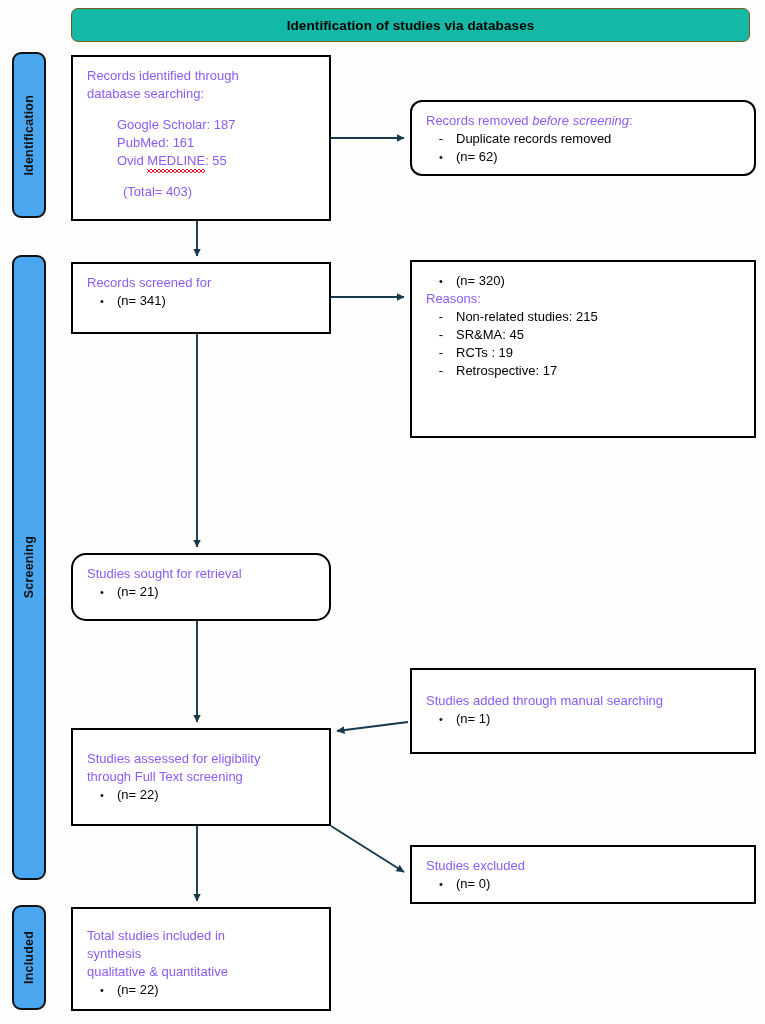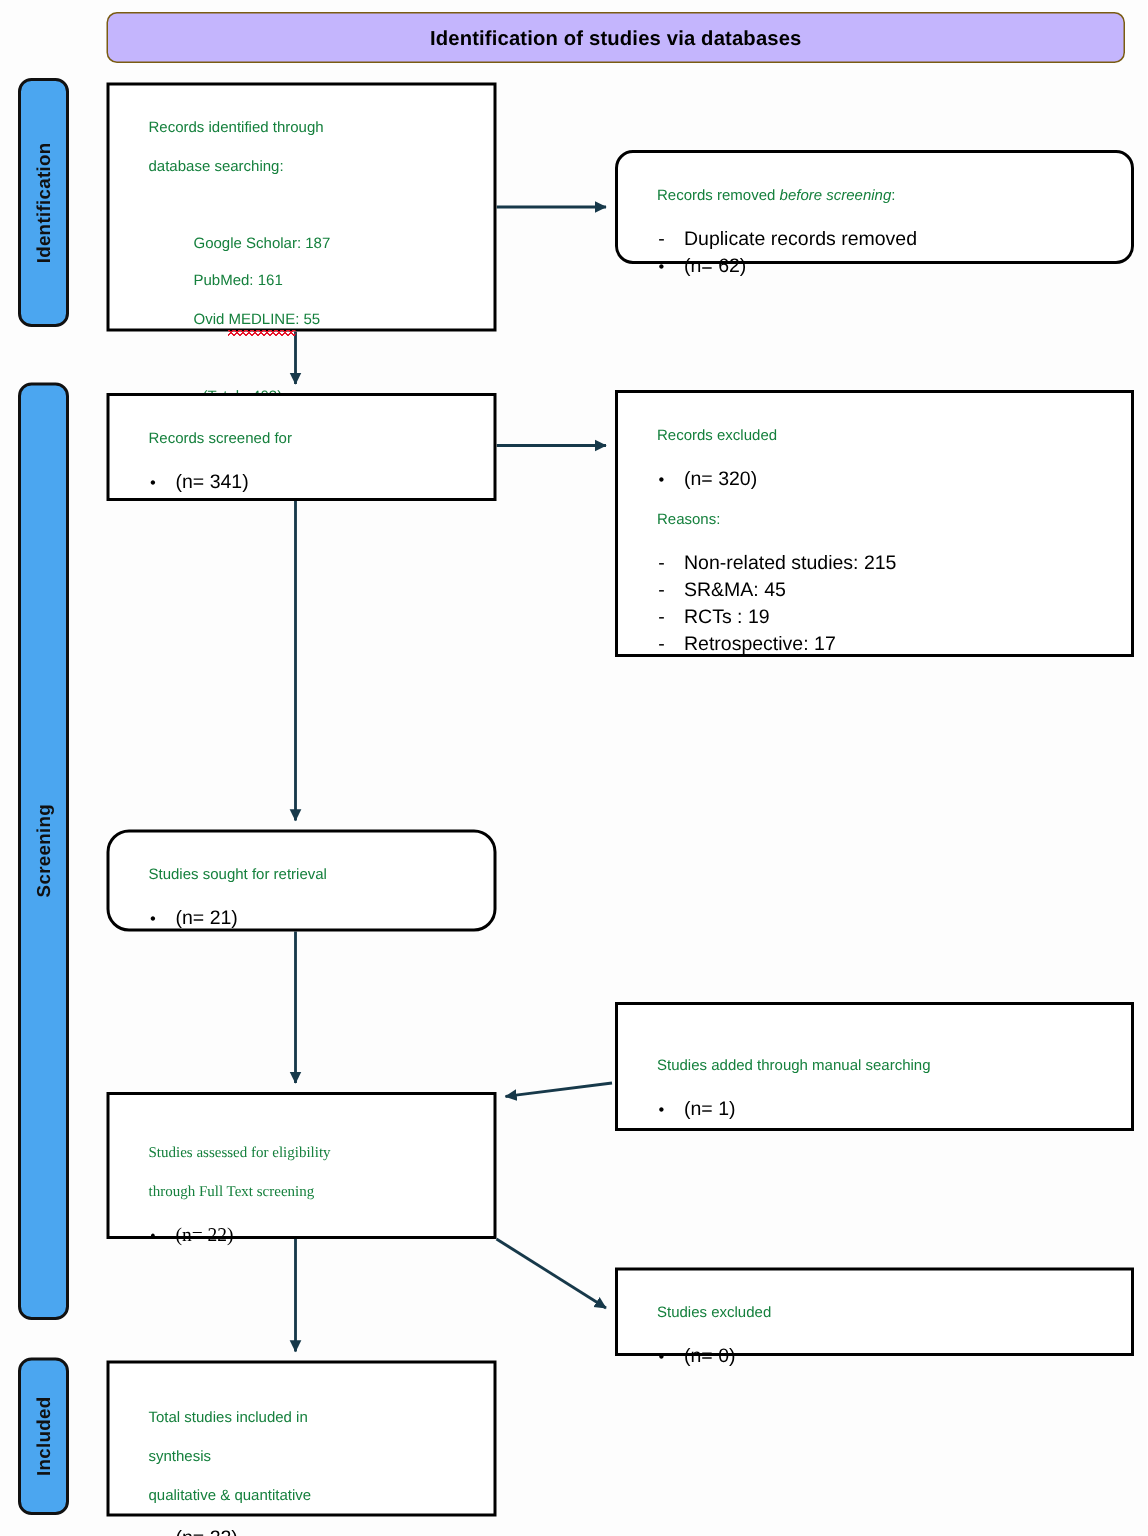--- a/index.html
+++ b/index.html
@@ -19,21 +19,21 @@
     overflow: hidden;
   }
 
   
   .banner {
     position: absolute;
     left: 71px;
     top: 8px;
     width: 679px;
     height: 34px;
-    background: #c4b5fd;
+    background: #14b8a6;
     border: 1.5px solid #7a5c12;
     border-radius: 7px;
     box-sizing: border-box;
     display: flex;
     align-items: center;
     justify-content: center;
   }
   .banner-label {
     font-size: 13.5px;
     font-weight: bold;
@@ -70,24 +70,24 @@
 
   
   .fbox {
     position: absolute;
     background: #ffffff;
     border: 2px solid #000000;
     box-sizing: border-box;
     padding: 10px 12px 8px 14px;
   }
   .fbox p {
-    margin: 12px;
-    font-size: 10px;
+    margin: 0;
+    font-size: 13px;
     line-height: 1.38;
-    color: #15803d;
+    color: #8b5cf6;
     white-space: nowrap;
   }
   .spacer { height: 13px; }
 
   
   .row {
     display: flex;
     align-items: baseline;
     font-size: 13px;
     line-height: 1.38;
@@ -123,21 +123,21 @@
     background-repeat: repeat-x;
   }
 
   
   .box-identified   { left: 71px;  top: 55px;  width: 260px; height: 166px; }
   .box-removed      { left: 410px; top: 100px; width: 346px; height: 76px; border-radius: 12px;  }
   .box-screened     { left: 71px;  top: 262px; width: 260px; height: 72px;  }
   .box-excluded     { left: 410px; top: 260px; width: 346px; height: 178px; }
   .box-sought       { left: 71px;  top: 553px; width: 260px; height: 68px; border-radius: 15px;  }
   .box-manual       { left: 410px; top: 668px; width: 346px; height: 86px;  }
-  .box-eligibility  { left: 71px;  top: 728px; width: 260px; height: 98px; font-family: Liberation Serif, serif;  }
+  .box-eligibility  { left: 71px;  top: 728px; width: 260px; height: 98px;  }
   .box-sexcluded    { left: 410px; top: 845px; width: 346px; height: 59px;  }
   .box-total        { left: 71px;  top: 907px; width: 260px; height: 104px; }
 
   
   #connectors {
     position: absolute;
     left: 0;
     top: 0;
     width: 765px;
     height: 1024px;
@@ -212,21 +212,20 @@
 
   <div class="fbox box-screened">
     <p>Records screened for</p>
     <div class="row">
       <span class="mk dot">•</span>
       <span class="tx">(n= 341)</span>
     </div>
   </div>
 
   <div class="fbox box-excluded">
-    <p>Records excluded</p>
     <div class="row">
       <span class="mk dot">•</span>
       <span class="tx">(n= 320)</span>
     </div>
     <p>Reasons:</p>
     <div class="row">
       <span class="mk">-</span>
       <span class="tx">Non-related studies: 215</span>
     </div>
     <div class="row">

